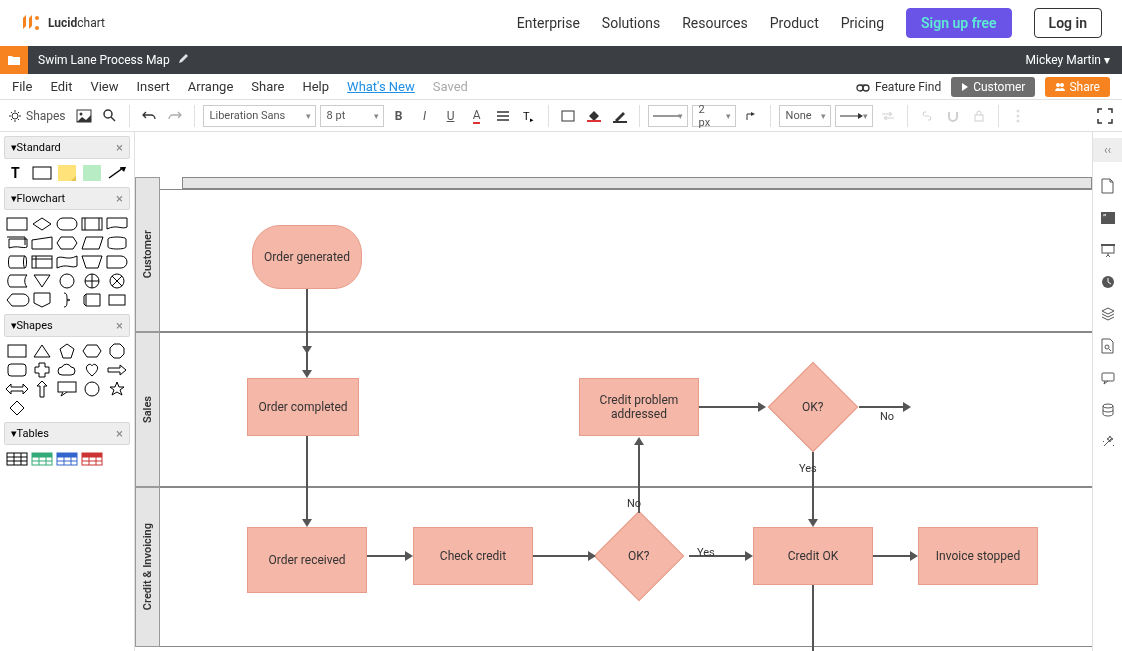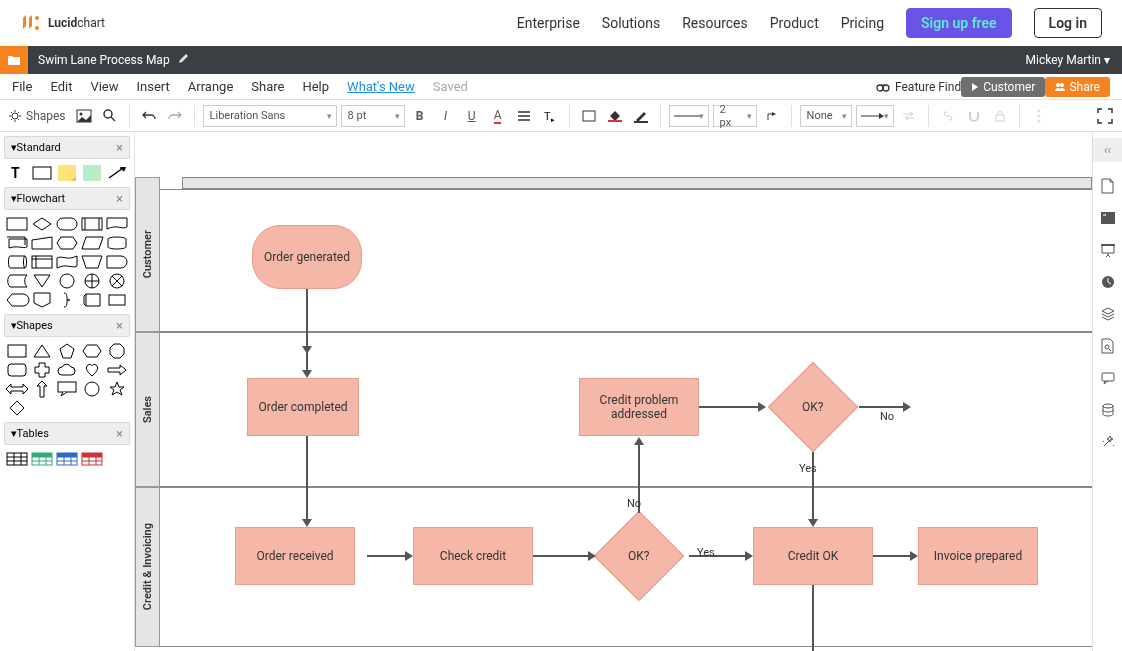--- a/index.html
+++ b/index.html
@@ -13,21 +13,21 @@
 .btn{padding:6px 14px;border-radius:4px;font-size:14px;cursor:pointer;font-weight:600}
 .btn-primary{background:#6a54e8;color:#5eead4;border:1px solid #6a54e8}
 .btn-outline{background:#fff;color:#333;border:1px solid #333}
 .doc-bar{height:28px;background:#3b3f44;color:#fff;display:flex;align-items:center;padding:0 12px;font-size:12px}
 .folder-ico{width:28px;height:28px;background:#f6831f;display:flex;align-items:center;justify-content:center;margin-left:-12px;margin-right:10px}
 .pencil{margin-left:8px;opacity:.85}
 .doc-user{margin-left:auto}
 .menu-bar{height:26px;display:flex;align-items:center;padding:0 12px;font-size:13px;color:#333;gap:18px;border-bottom:1px solid #e0e0e0}
 .menu-bar .link{color:#1f8fe6;text-decoration:underline}
 .menu-bar .saved{color:#aaa}
-.menu-right{margin-left:auto;display:flex;align-items:center;}
+.menu-right{margin-left:auto;display:flex;align-items:center;gap:10px}
 .feature-find{display:flex;align-items:center;gap:5px;font-size:12px;color:#333}
 .small-btn{padding:3px 10px;font-size:12px;border-radius:3px;display:flex;align-items:center;gap:4px;cursor:pointer}
 .present{background:#6e6e6e;color:#fff}
 .share{background:#f6831f;color:#fff}
 .toolbar{height:32px;display:flex;align-items:center;padding:0 6px;border-bottom:1px solid #e0e0e0;gap:4px;font-size:12px;color:#555}
 .tb-sep{width:1px;height:22px;background:#e0e0e0;margin:0 4px}
 .tb-btn{min-width:22px;height:24px;display:flex;align-items:center;justify-content:center;cursor:pointer;padding:0 3px}
 .tb-select{border:1px solid #ccc;height:22px;padding:0 18px 0 6px;font-size:11px;display:flex;align-items:center;position:relative;background:#fff;cursor:pointer}
 .tb-select::after{content:"▾";position:absolute;right:4px;font-size:9px;color:#888}
 .shapes-label{display:flex;align-items:center;gap:5px;font-size:12px}
@@ -164,21 +164,21 @@
       <svg width="14" height="12">
         <path d="M4 2L1 5l3 3M1 5h8a4 4 0 014 4" fill="none" stroke="#333" stroke-width="1.3"></path>
       </svg>
     </div>
   <div class="tb-btn" style="opacity:.4">
       <svg width="14" height="12">
         <path d="M10 2l3 3-3 3M13 5H5a4 4 0 00-4 4" fill="none" stroke="#333" stroke-width="1.3"></path>
       </svg>
     </div>
   <div class="tb-sep"></div>
-  <div class="tb-select" style="width:134px">Liberation Sans</div>
+  <div class="tb-select" style="width:113px">Liberation Sans</div>
   <div class="tb-select" style="width:64px">8 pt</div>
   <div class="tb-btn">
       <b>B</b>
     </div>
   <div class="tb-btn">
       <i>I</i>
     </div>
   <div class="tb-btn">
       <span style="text-decoration:underline">U</span>
     </div>
@@ -599,34 +599,34 @@
         </div>
       <div class="node" style="left:112px;top:246px;width:112px;height:58px">
           <span>Order completed</span>
         </div>
       <div class="node" style="left:444px;top:246px;width:120px;height:58px">
           <span>Credit problem addressed</span>
         </div>
       <div class="node diamond" style="left:646px;top:243px;width:64px;height:64px">
           <span>OK?</span>
         </div>
-      <div class="node" style="left:100px;top:395px;width:120px;height:58px">
+      <div class="node" style="left:112px;top:395px;width:120px;height:66px">
           <span>Order received</span>
         </div>
       <div class="node" style="left:278px;top:395px;width:120px;height:58px">
           <span>Check credit</span>
         </div>
       <div class="node diamond" style="left:472px;top:392px;width:64px;height:64px">
           <span>OK?</span>
         </div>
       <div class="node" style="left:618px;top:395px;width:120px;height:58px">
           <span>Credit OK</span>
         </div>
       <div class="node" style="left:783px;top:395px;width:120px;height:58px">
-          <span>Invoice prepared</span>
+          <span>Invoice stopped</span>
         </div>
 
       <div class="arrow-line" style="left:171px;top:157px;width:2px;height:57px"></div>
         <div class="arrow-head ah-down" style="left:167px;top:214px"></div>
       <div class="arrow-line" style="left:171px;top:157px;width:2px;height:81px"></div>
         <div class="arrow-head ah-down" style="left:167px;top:238px"></div>
       <div class="arrow-line" style="left:171px;top:304px;width:2px;height:83px"></div>
         <div class="arrow-head ah-down" style="left:167px;top:387px"></div>
       <div class="arrow-line" style="left:232px;top:423px;width:38px;height:2px"></div>
         <div class="arrow-head ah-right" style="left:270px;top:419px"></div>

